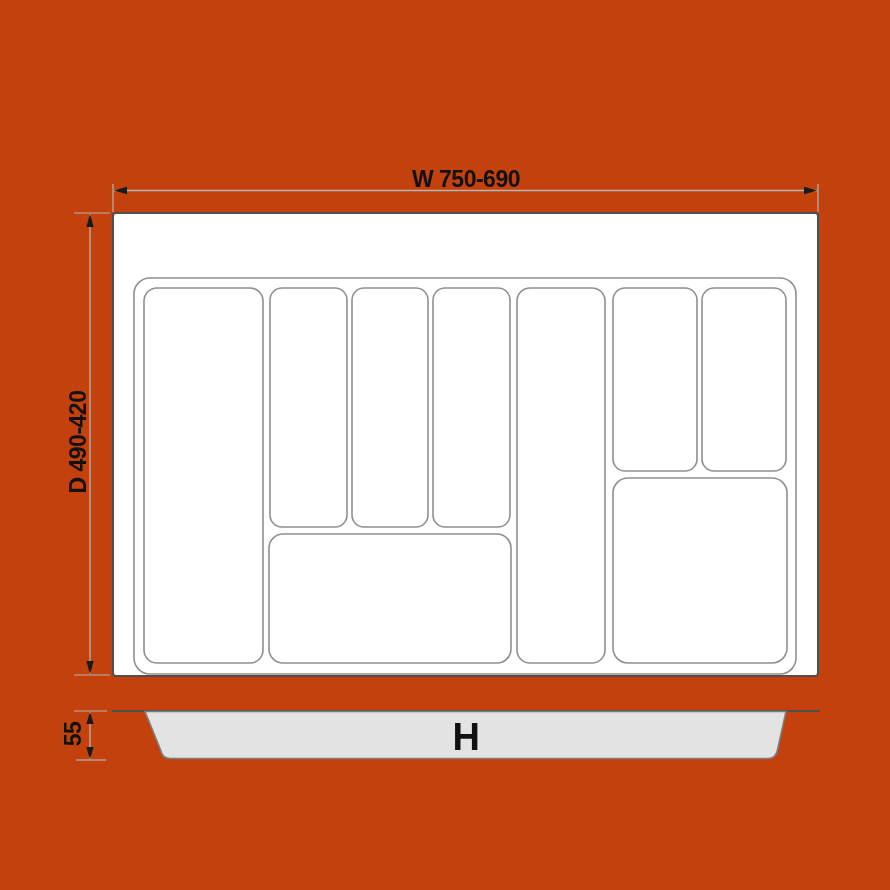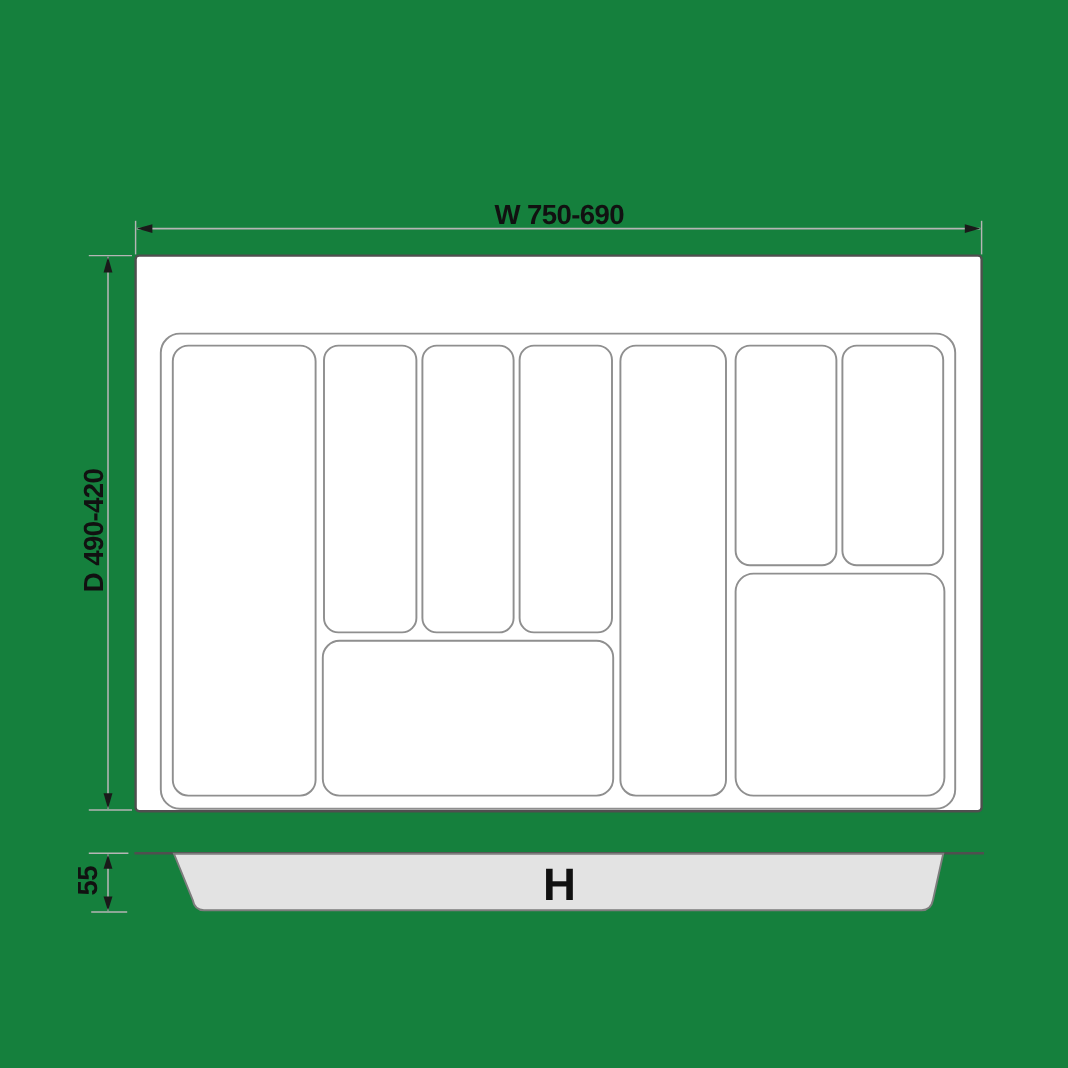--- a/index.html
+++ b/index.html
@@ -8,21 +8,21 @@
     background: #ffffff;
     width: 890px;
     height: 890px;
     overflow: hidden;
     font-family: "Liberation Sans", "DejaVu Sans", sans-serif;
   }
   .canvas {
     position: relative;
     width: 890px;
     height: 890px;
-    background: #15803d;
+    background: #c2410c;
   }
   svg text {
     font-family: "Liberation Sans", "DejaVu Sans", sans-serif;
     font-weight: 700;
     fill: #111111;
     letter-spacing: -0.5px;
   }
   .dim-label { font-size: 23px; }
   .h-label   { font-size: 38px; }
 </style>

